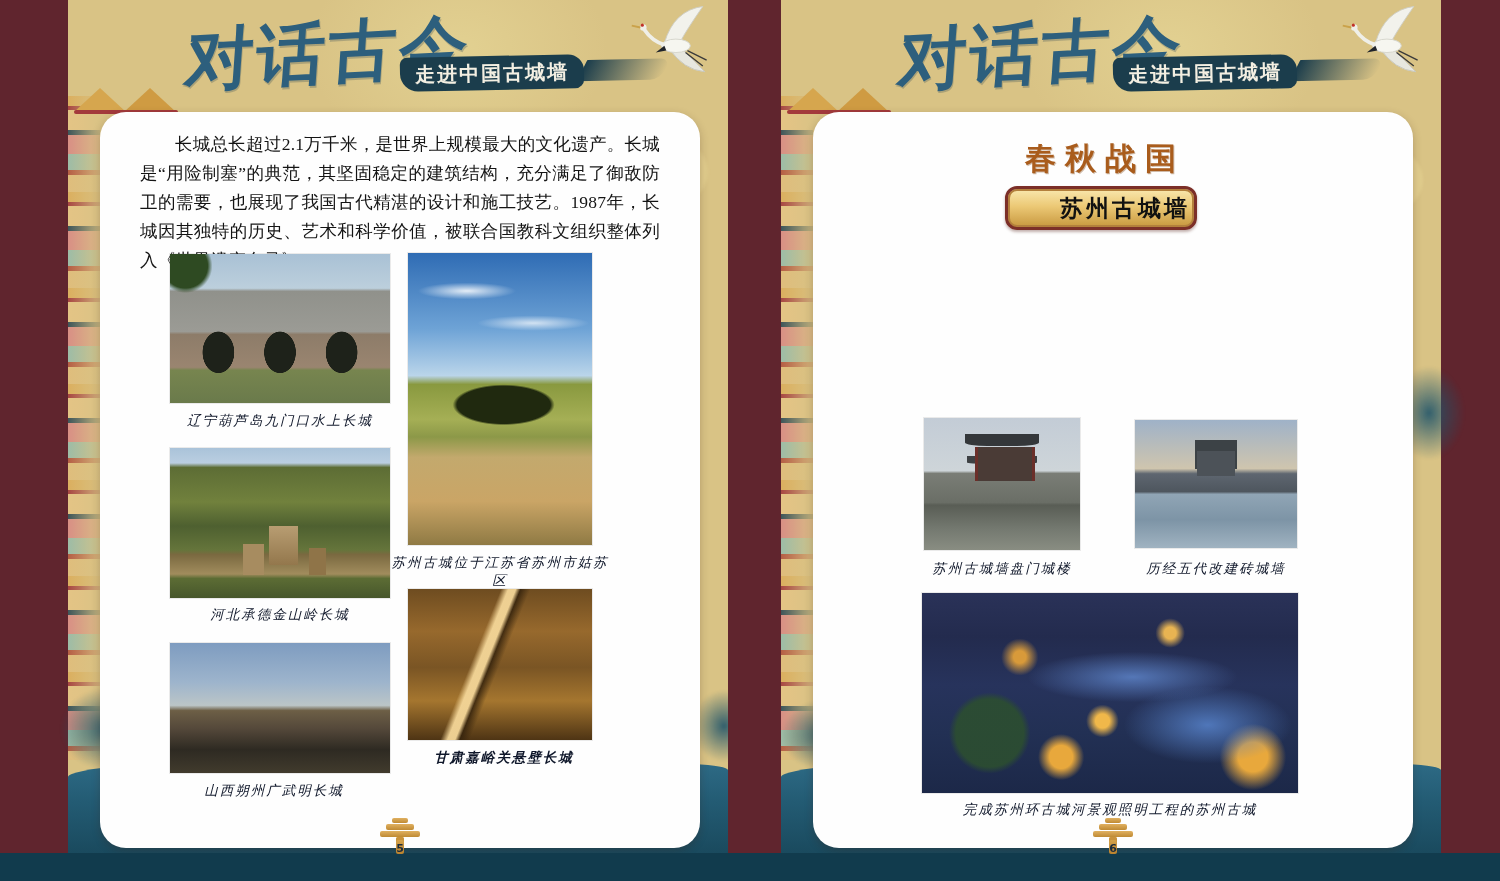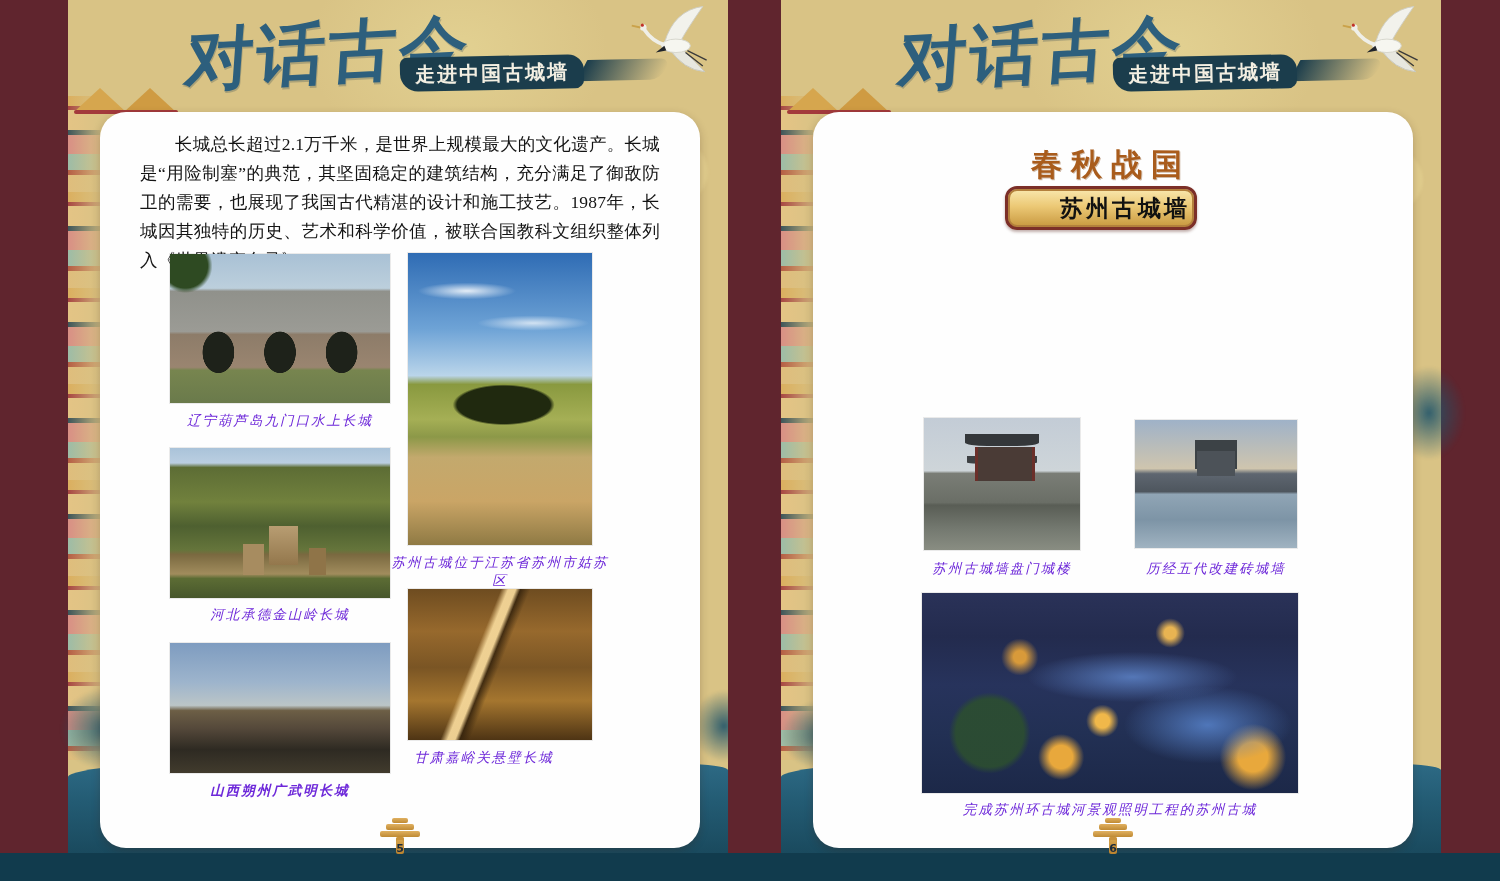--- a/index.html
+++ b/index.html
@@ -47,23 +47,23 @@
     display:flex;align-items:center;justify-content:center;}
   .brush-badge::after{content:"";position:absolute;left:99%;top:18%;width:84px;height:62%;
     background:linear-gradient(90deg,#1b3d4c 0%,rgba(27,61,76,.55) 45%,rgba(27,61,76,0) 100%);
     transform:skewX(-28deg);border-radius:2px 40px 40px 2px;}
   .brush-badge span{color:#f3efe2;font-size:20px;font-weight:bold;letter-spacing:2px;}
   
   .card{position:absolute;left:32px;top:112px;width:600px;height:736px;background:#fefefe;
     border-radius:26px;box-shadow:0 3px 8px rgba(60,30,20,.25);z-index:2;}
   .para{position:absolute;margin:0;z-index:3;color:#141414;font-size:17.5px;line-height:29px;
     text-align:justify;text-indent:2em;letter-spacing:.2px;}
-  .cap{position:absolute;margin:0;z-index:3;color:#6d28d9;font-size:13.5px;letter-spacing:2px;
+  .cap{position:absolute;margin:0;z-index:3;color:#0f172a;font-size:13.5px;letter-spacing:2px;
     text-align:center;font-style:italic;font-family:"DejaVu Serif","Liberation Serif",serif;}
-  .era-heading{position:absolute;left:20px;top:134px;width:600px;margin:10px;z-index:3;text-align:center;
+  .era-heading{position:absolute;left:20px;top:134px;width:600px;margin:4px;z-index:3;text-align:center;
     font-size:31px;font-weight:900;color:#a95c1c;letter-spacing:9px;
     text-shadow:1px 1px 0 rgba(120,60,10,.35);}
   .plaque{position:absolute;left:224px;top:186px;width:192px;height:44px;z-index:3;
     background:linear-gradient(180deg,#f9e8ae 0%,#ecc976 45%,#c8983f 100%);
     border:3px solid #7c2f28;border-radius:12px;box-sizing:border-box;
     box-shadow:inset 0 0 0 2px #b3803c, 0 2px 3px rgba(80,30,20,.35);
     display:flex;align-items:center;justify-content:center;padding-left:48px;}
   .plaque span{color:#111;font-size:23px;font-weight:bold;letter-spacing:3px;}
   
   .photo{position:absolute;z-index:3;box-shadow:0 0 0 1px rgba(0,0,0,.08);}
@@ -154,27 +154,27 @@
 
     <div class="photo ph-jiumenkou" style="left:102px;top:254px;width:220px;height:149px;"></div>
     <p class="cap" style="left:102px;top:412px;width:220px;">辽宁葫芦岛九门口水上长城</p>
 
     <div class="photo ph-jinshanling" style="left:102px;top:448px;width:220px;height:150px;">
       <span class="tower"></span>
     </div>
     <p class="cap" style="left:102px;top:606px;width:220px;">河北承德金山岭长城</p>
 
     <div class="photo ph-guangwu" style="left:102px;top:643px;width:220px;height:130px;"></div>
-    <p class="cap" style="left:102px;top:782px;width:220px;font-weight:bold;">山西朔州广武明长城</p>
+    <p class="cap" style="left:96px;top:782px;width:220px;">山西朔州广武明长城</p>
 
     <div class="photo ph-bayannur" style="left:340px;top:253px;width:184px;height:292px;"></div>
     <p class="cap" style="left:320px;top:554px;width:224px;">苏州古城位于江苏省苏州市姑苏区</p>
 
     <div class="photo ph-jiayuguan" style="left:340px;top:589px;width:184px;height:151px;"></div>
-    <p class="cap" style="left:324px;top:749px;width:184px;">甘肃嘉峪关悬壁长城</p>
+    <p class="cap" style="left:344px;top:749px;width:184px;font-weight:bold;">甘肃嘉峪关悬壁长城</p>
 
     <div class="blot" style="left:-8px;top:688px;width:92px;height:82px;"></div>
     <div class="blot" style="left:624px;top:690px;width:64px;height:72px;"></div>
 
     <div class="pagoda">
       <span class="t t1"></span>
       <span class="t t2"></span>
       <span class="t t3"></span>
       <span class="base">
         <b>5</b>

